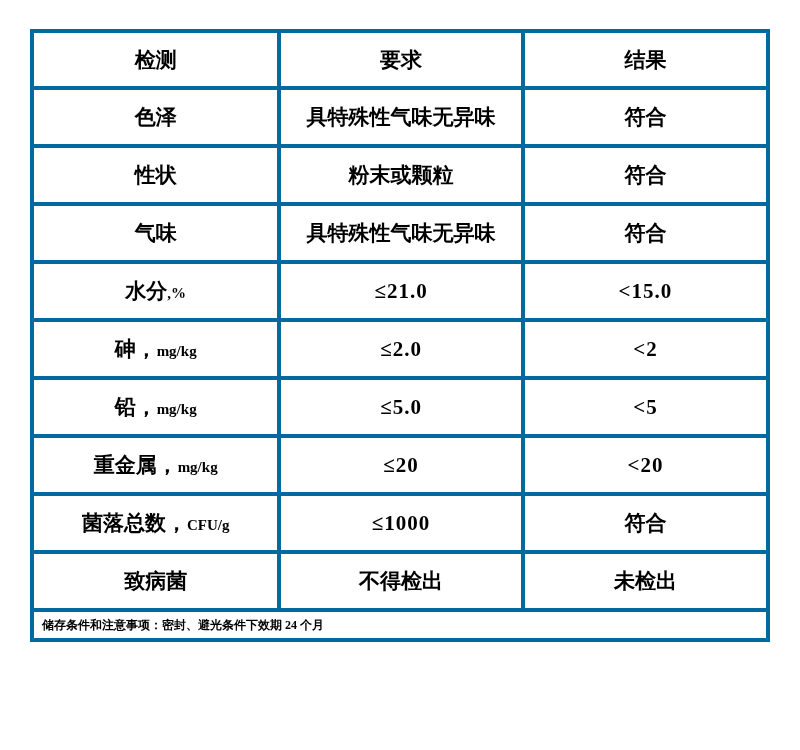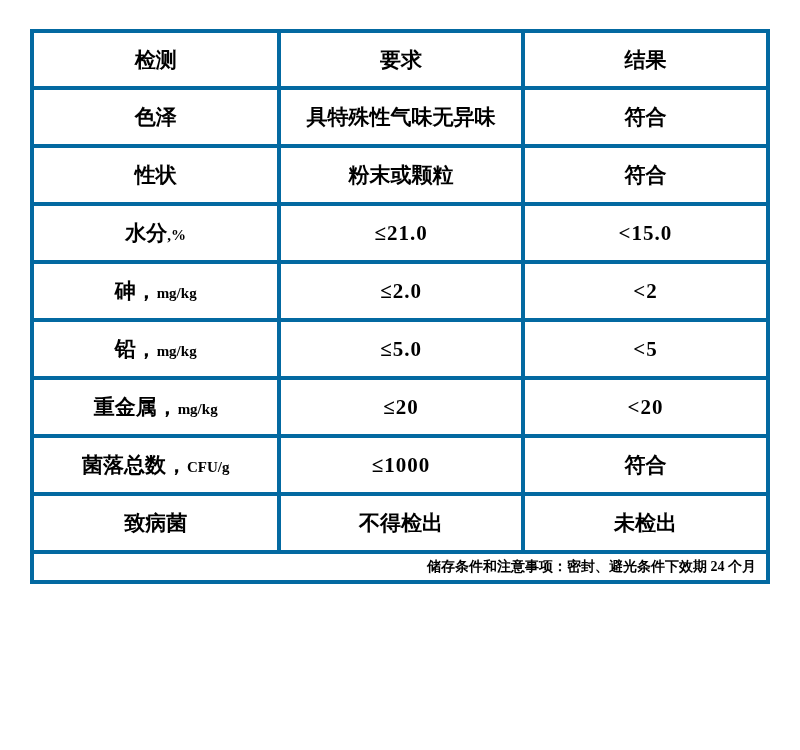--- a/index.html
+++ b/index.html
@@ -34,22 +34,22 @@
     font-size: 21px;
     padding: 0 10px;
     overflow: hidden;
     white-space: nowrap;
   }
   table.spec { border: 2px solid #000000; }
   table.spec tr.hrow   td { height: 53px; }
   table.spec tr.drow   td { height: 54px; }
   table.spec tr.frow   td {
     height: 26px;
-    text-align: right;
-    font-size: 14px;
+    text-align: left;
+    font-size: 12px;
     padding-left: 8px;
   }
   .unit { font-size: 15px; font-weight: bold; }
   .num  { letter-spacing: 1px; }
 </style>
 </head>
 <body>
 
 <div class="page">
   <table class="spec">
@@ -70,20 +70,25 @@
         <td>具特殊性气味无异味</td>
         <td>符合</td>
       </tr>
 
       <tr class="drow">
         <td><span>性状</span><span class="unit"></span></td>
         <td>粉末或颗粒</td>
         <td>符合</td>
       </tr>
 
+      <tr class="drow">
+        <td><span>气味</span><span class="unit"></span></td>
+        <td>具特殊性气味无异味</td>
+        <td>符合</td>
+      </tr>
 
 
       <tr class="drow">
         <td><span>水分</span><span class="unit">,%</span></td>
         <td class="num">≤21.0</td>
         <td class="num">&lt;15.0</td>
       </tr>
 
 
       <tr class="drow">

